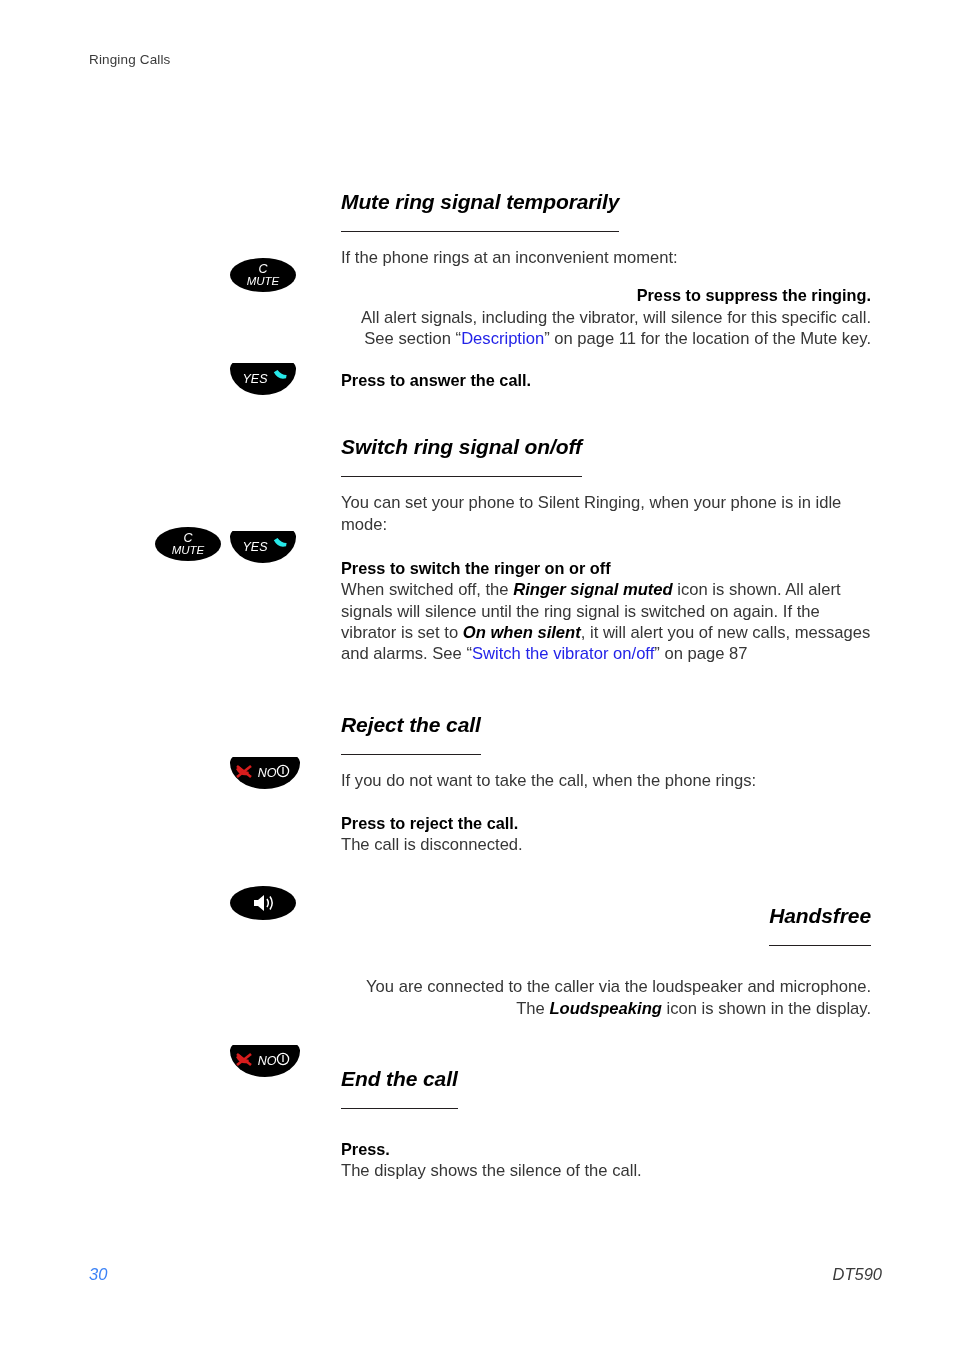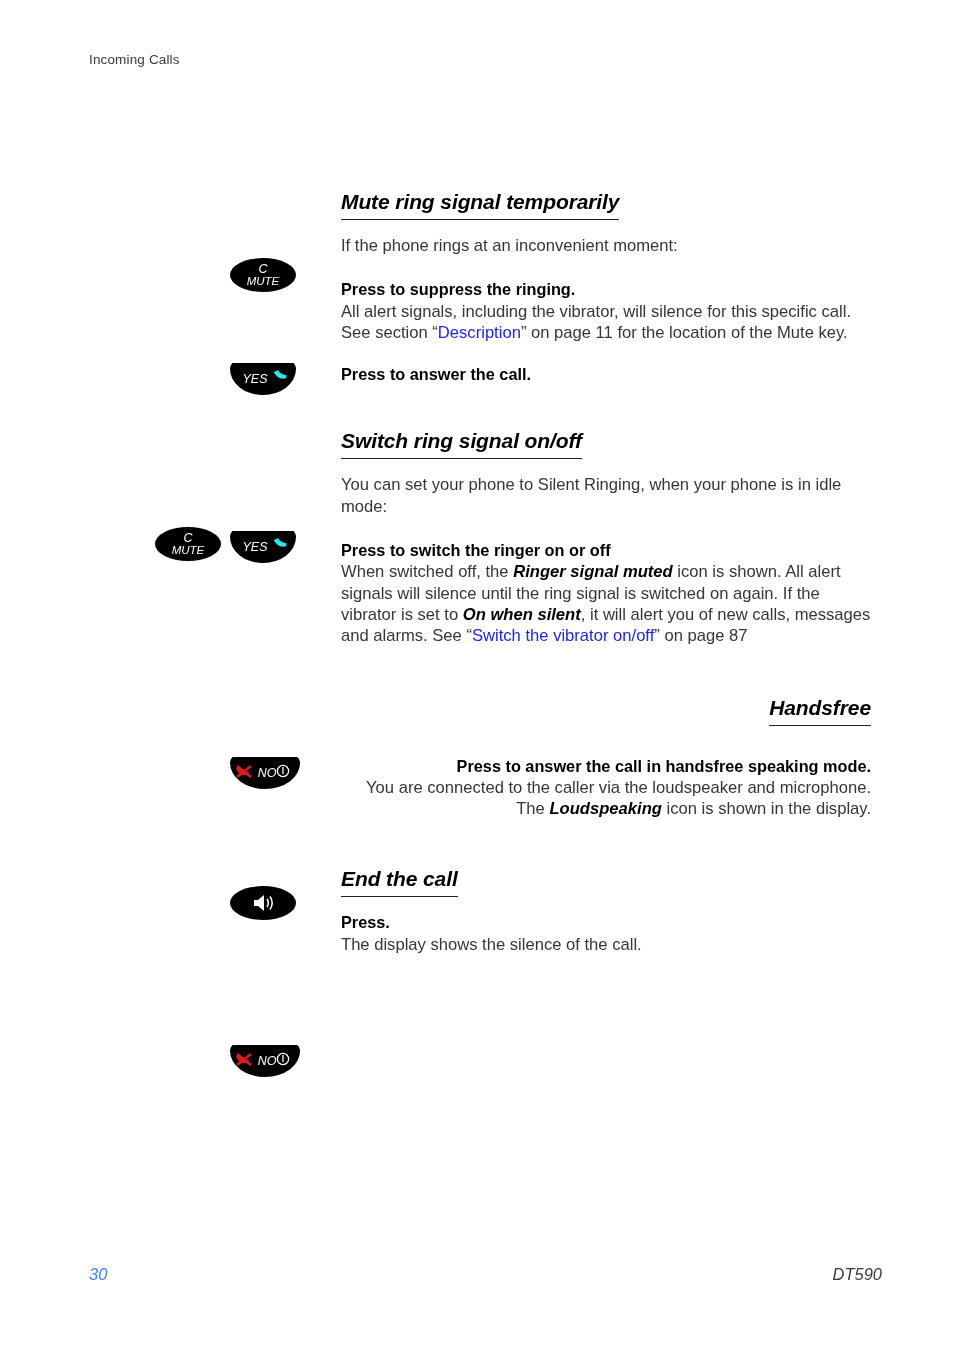--- a/index.html
+++ b/index.html
@@ -41,21 +41,21 @@
     width: 530px;
   }
 
   .section { position: relative; }
 
   h2.sec-title {
     font-size: 21px;
     font-style: italic;
     font-weight: bold;
     margin: 0;
-    padding: 0 0 5px 0;
+    padding: 0 0 17px 0;
     display: inline-block;
     border-bottom: 1.6px solid #231f20;
     letter-spacing: -0.1px;
     color: #000;
   }
 
   p {
     margin: 0;
     font-size: 16.6px;
     line-height: 21.3px;
@@ -98,21 +98,21 @@
     font-size: 16.5px;
     color: #3a3a3a;
     font-style: italic;
   }
 </style>
 </head>
 <body>
 
 <div class="page">
 
-  <div class="running-head">Incoming Calls</div>
+  <div class="running-head">Ringing Calls</div>
 
   <span class="key" style="left:230px; top:258px;">
     <svg width="66" height="34" viewBox="0 0 66 34" aria-hidden="true">
       <ellipse cx="33" cy="17" rx="33" ry="17" fill="#000000"></ellipse>
       <text x="33" y="15" fill="#ffffff" font-family="Liberation Sans, sans-serif" font-size="12.5" font-style="italic" text-anchor="middle">C</text>
       <text x="33" y="27" fill="#ffffff" font-family="Liberation Sans, sans-serif" font-size="11.5" font-style="italic" text-anchor="middle">MUTE</text>
     </svg>
   </span>
 
   <span class="key" style="left:230px; top:363px;">
@@ -189,54 +189,62 @@
       </g>
     </svg>
   </span>
 
   <div class="content">
 
     <section class="section">
       <h2 class="sec-title">Mute ring signal temporarily</h2>
       <p class="intro">If the phone rings at an inconvenient moment:</p>
 
-      <div class="blk" style="margin-top:23px;">
+      <div class="blk" style="margin-top:17px;text-align:right;">
         <p class="bold-lead">Press to suppress the ringing.</p>
         <p><span>All alert signals, including the vibrator, will silence for this specific call. See section “</span><span class="lnk">Description</span><span>” on page 11 for the location of the Mute key.</span></p>
       </div>
 
       <div class="blk" style="">
         <p class="bold-lead">Press to answer the call.</p>
       </div>
     </section>
 
     <section class="section" style="margin-top:44px;">
       <h2 class="sec-title">Switch ring signal on/off</h2>
       <p class="intro">You can set your phone to Silent Ringing, when your phone is in idle mode:</p>
 
       <div class="blk" style="margin-top:23px;">
         <p class="bold-lead">Press to switch the ringer on or off</p>
         <p><span>When switched off, the </span><span class="ital">Ringer signal muted</span><span> icon is shown. All alert signals will silence until the ring signal is switched on again. If the vibrator is set to </span><span class="ital">On when silent</span><span>, it will alert you of new calls, messages and alarms. See “</span><span class="lnk">Switch the vibrator on/off</span><span>” on page 87</span></p>
       </div>
     </section>
 
+    <section class="section" style="margin-top:48px;">
+      <h2 class="sec-title">Reject the call</h2>
+      <p class="intro">If you do not want to take the call, when the phone rings:</p>
+
+      <div class="blk" style="margin-top:22px;">
+        <p class="bold-lead">Press to reject the call.</p>
+        <p>The call is disconnected.</p>
+      </div>
+    </section>
 
     <section class="section" style="margin-top:49px;text-align:right;">
       <h2 class="sec-title">Handsfree</h2>
 
       <div class="blk" style="margin-top:30px;">
-        <p class="bold-lead">Press to answer the call in handsfree speaking mode.</p>
         <p><span>You are connected to the caller via the loudspeaker and microphone. The </span><span class="ital">Loudspeaking</span><span> icon is shown in the display.</span></p>
       </div>
     </section>
 
     <section class="section" style="margin-top:48px;">
       <h2 class="sec-title">End the call</h2>
 
-      <div class="blk" style="margin-top:15px;">
+      <div class="blk" style="margin-top:30px;">
         <p class="bold-lead">Press.</p>
         <p>The display shows the silence of the call.</p>
       </div>
     </section>
 
   </div>
 
   <div class="footer-page">30</div>
   <div class="footer-model">DT590</div>
 

